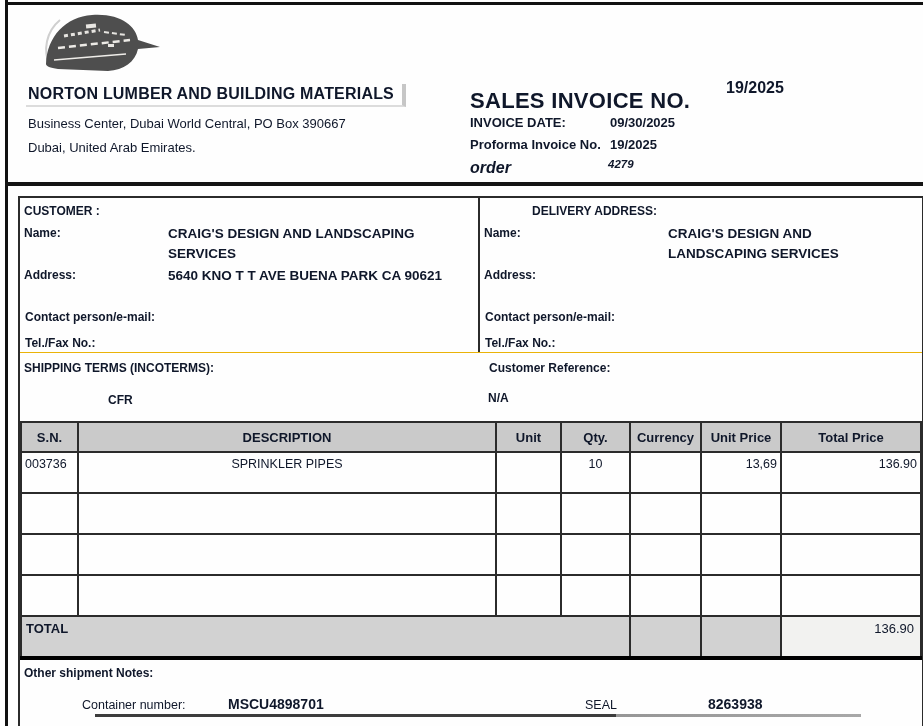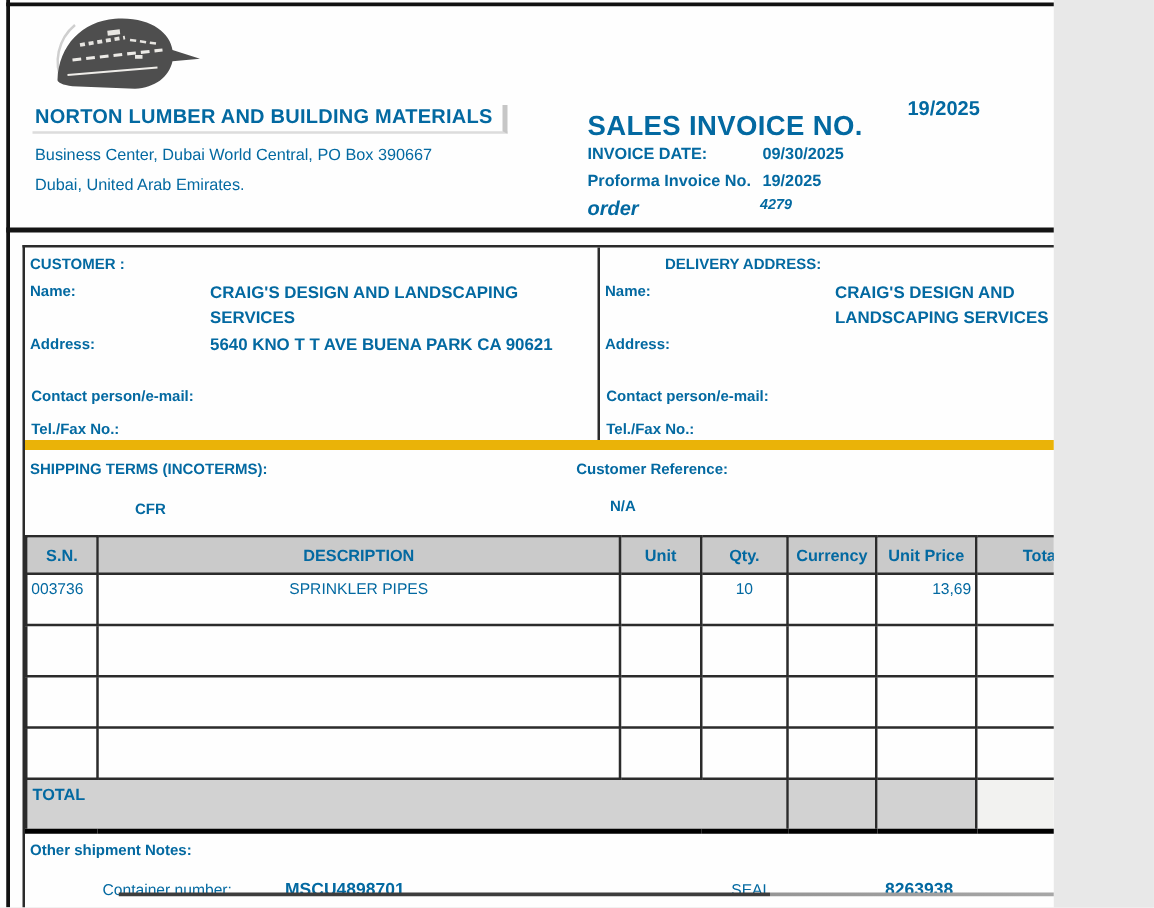--- a/index.html
+++ b/index.html
@@ -1,18 +1,18 @@
 <!DOCTYPE html>
 <html><head>
 <meta charset="utf-8">
 <style>
   html,body { margin:0; padding:0; background:#e8e8e8; }
   .page {
-    position:relative; width:843px; height:726px; background:#fefefe;
-    font-family:"Liberation Sans", sans-serif; color:#0369a1; overflow:hidden;
+    position:relative; width:923px; height:726px; background:#fefefe;
+    font-family:"Liberation Sans", sans-serif; color:#0f172a; overflow:hidden;
   }
   .abs { position:absolute; }
   
   .frame-left  { position:absolute; left:5px; top:0; width:3px; height:726px; background:#111; }
   .frame-top   { position:absolute; left:5px; top:2px; width:918px; height:3px; background:#111; }
 
   
   .logo { left:30px; top:4px; }
   .company-title {
     left:26px; top:84px; font-size:16px; font-weight:bold; letter-spacing:.2px;
@@ -30,21 +30,21 @@
   .row-date  { top:115px; }
   .row-prof  { top:137px; }
   .order-label { left:470px; top:159px; font-size:16px; font-style:italic; font-weight:600; }
   .order-value { left:608px; top:158px; font-size:11.5px; font-style:italic; font-weight:bold; }
 
   .h-divider { left:5px; top:182px; width:918px; height:4px; background:#141414; }
 
   
   .main-box { left:18px; top:196px; width:902px; border:2px solid #2b2b2b; border-bottom:none; }
 
-  .section-parties { display:grid; grid-template-columns:458px 1fr; height:154px; border-bottom:8px solid #eab308; }
+  .section-parties { display:grid; grid-template-columns:458px 1fr; height:154px; border-bottom:1px solid #eab308; }
   .party { position:relative; }
   .party.right { border-left:2px solid #2b2b2b; }
   .sec-label { font-size:12px; font-weight:bold; }
   .p-label { font-size:12px; font-weight:bold; }
   .p-value { font-size:13.5px; font-weight:bold; line-height:1.45; }
 
   .section-shipping { position:relative; height:68px; }
 
   
   table.items { width:902px; border-collapse:collapse; table-layout:fixed; }
@@ -124,21 +124,21 @@
         <div class="abs p-label" style="left:4px; top:70px;">Address:</div>
         <div class="abs p-value" style="left:188px; top:68px; width:215px;"></div>
         <div class="abs p-label" style="left:5px; top:112px;">Contact person/e-mail:</div>
         <div class="abs p-label" style="left:5px; top:138px;">Tel./Fax No.:</div>
       </div>
     </div>
 
     <div class="section-shipping">
       <div class="abs p-label" style="left:4px; top:8px;">SHIPPING TERMS (INCOTERMS):</div>
       <div class="abs p-label" style="left:88px; top:40px;">CFR</div>
-      <div class="abs p-label" style="left:441px; top:8px;">Customer Reference:</div>
+      <div class="abs p-label" style="left:469px; top:8px;">Customer Reference:</div>
       <div class="abs p-label" style="left:468px; top:38px;">N/A</div>
     </div>
 
     <table class="items">
       <colgroup>
         <col style="width:57px">
           <col style="width:418px">
           <col style="width:65px">
         <col style="width:69px">
           <col style="width:71px">

